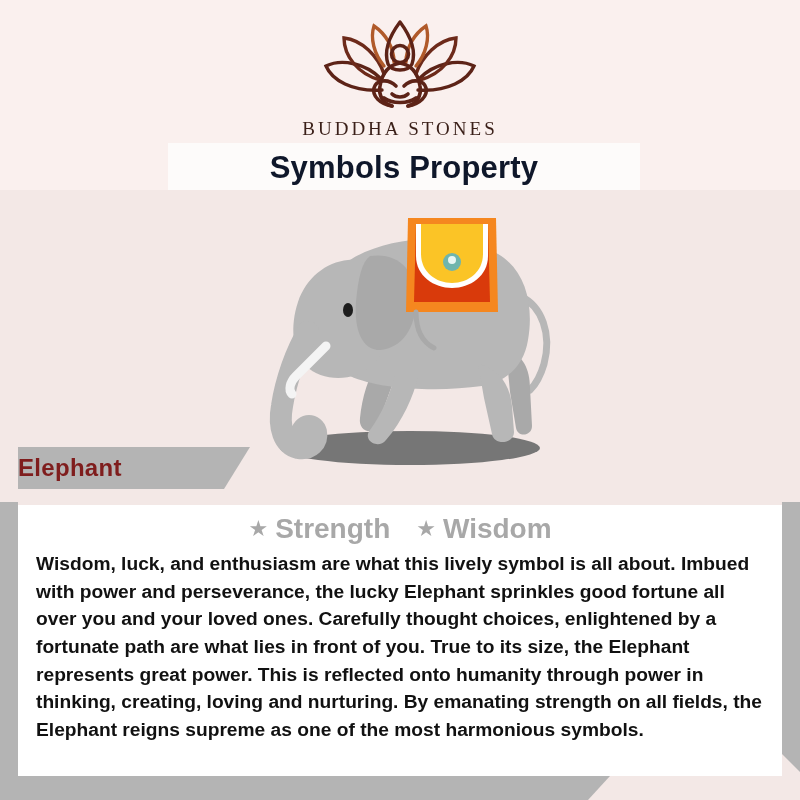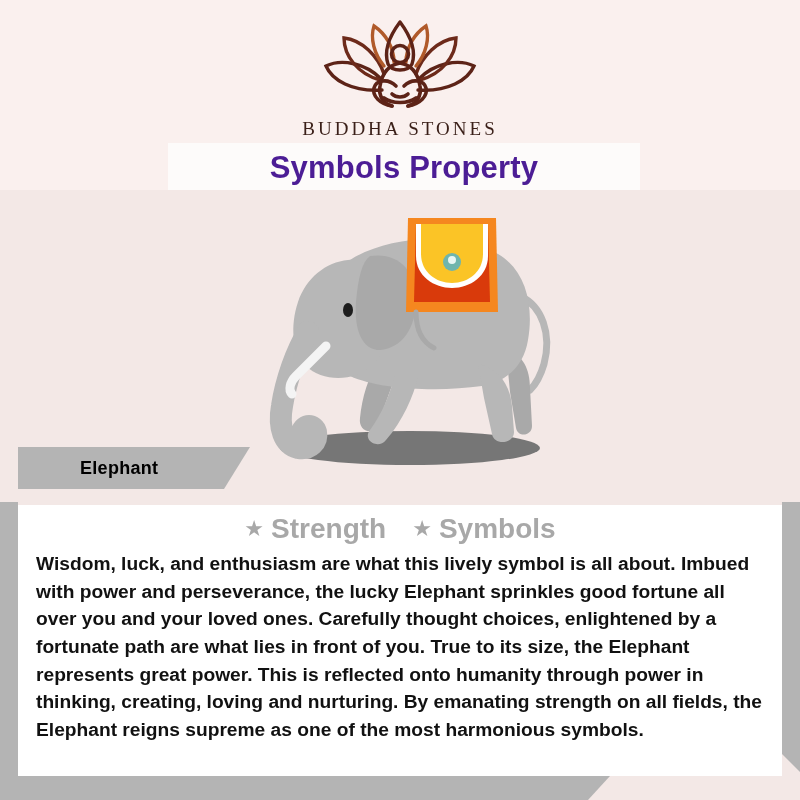--- a/index.html
+++ b/index.html
@@ -92,21 +92,21 @@
     width: 472px;
     height: 50px;
     background: #fdfbfa;
     display: flex;
     align-items: center;
     justify-content: center;
   }
   #page-title {
     font-size: 31px;
     font-weight: bold;
-    color: #4c1d95;
+    color: #0f172a;
     letter-spacing: 0.2px;
   }
 
   
   #illustration-band {
     position: absolute;
     top: 190px;
     left: 0;
     width: 800px;
     height: 312px;
@@ -124,24 +124,23 @@
     top: 447px;
     left: 18px;
     width: 232px;
     height: 42px;
     background: #b4b4b4;
     clip-path: polygon(0 0, 100% 0, calc(100% - 26px) 100%, 0 100%);
     display: flex;
     align-items: center;
   }
   #name-banner-label {
-    margin-left: 62px;
-    font-size: 18px;
+    font-size: 24px;
     font-weight: bold;
-    color: #000000;
+    color: #7f1d1d;
     letter-spacing: 0.3px;
   }
 
   
   #content-panel {
     position: absolute;
     top: 505px;
     left: 18px;
     width: 764px;
     height: 271px;
@@ -285,20 +284,20 @@
 
   <div id="content-panel">
 
     <div id="attributes-row">
       <span class="attribute">
         <span class="attr-star">★</span>
         <span class="attr-label">Strength</span>
       </span>
       <span class="attribute">
         <span class="attr-star">★</span>
-        <span class="attr-label">Symbols</span>
+        <span class="attr-label">Wisdom</span>
       </span>
     </div>
 
     <p id="description">Wisdom, luck, and enthusiasm are what this lively symbol is all about. Imbued with power and perseverance, the lucky Elephant sprinkles good fortune all over you and your loved ones. Carefully thought choices, enlightened by a fortunate path are what lies in front of you. True to its size, the Elephant represents great power. This is reflected onto humanity through power in thinking, creating, loving and nurturing. By emanating strength on all fields, the Elephant reigns supreme as one of the most harmonious symbols.</p>
   </div>
 
 </div>
 
 </body></html>

